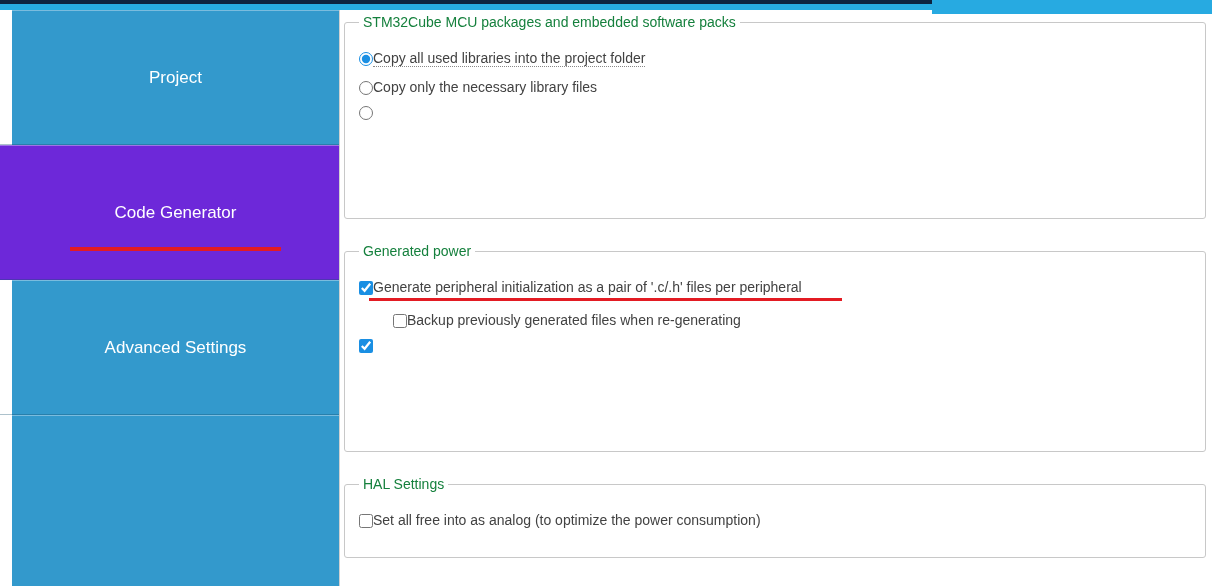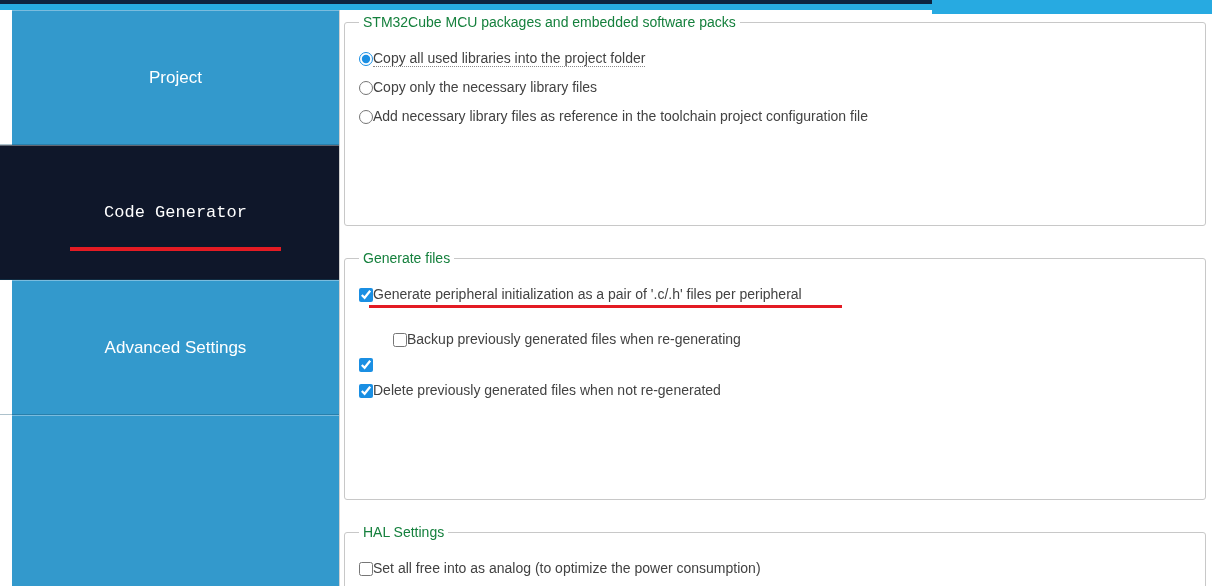--- a/index.html
+++ b/index.html
@@ -62,22 +62,21 @@
       justify-content: center;
       color: #fff;
       font-size: 17px;
       border-top: 1px solid rgba(255,255,255,0.35);
       border-bottom: 1px solid rgba(20,80,110,0.35);
       cursor: pointer;
       position: relative;
       padding-left: 12px;
     }
     .side-item.active {
-      background: #0f172a;
-      font-family: Liberation Mono, monospace;
+      background: #6d28d9;
     }
     .side-item .red-underline {
       position: absolute;
       left: 70px;
       right: 58px;
       bottom: 28px;
       height: 4px;
       background: #e31b23;
     }
     .content {
@@ -179,47 +178,42 @@
         <label><span>Copy all used libraries into the project folder</span></label>
       </div>
 
       <div class="opt">
         <input type="radio" name="pkg" style="">
         <label>Copy only the necessary library files</label>
       </div>
 
       <div class="opt">
         <input type="radio" name="pkg" style="">
-        <label>Add necessary library files as reference in the toolchain project configuration file</label>
       </div>
     </fieldset>
 
     <fieldset class="tall-gap">
-      <legend>Generate files</legend>
+      <legend>Generated power</legend>
 
       <div class="opt">
         <input type="checkbox" checked="" style="">
         <span class="red-line-wrap">
           <label class="red-line-row">Generate peripheral initialization as a pair of '.c/.h' files per peripheral</label>
         </span>
       </div>
 
-      <div class="opt" style="margin-top:24px;padding-left:34px;">
+      <div class="opt" style="margin-top:12px;padding-left:34px;">
         <input type="checkbox" style="">
         <label>Backup previously generated files when re-generating</label>
       </div>
 
       <div class="opt">
         <input type="checkbox" checked="" style="">
       </div>
 
-      <div class="opt">
-        <input type="checkbox" checked="" style="">
-        <label>Delete previously generated files when not re-generated</label>
-      </div>
     </fieldset>
 
     <fieldset>
       <legend>HAL Settings</legend>
 
       <div class="opt">
         <input type="checkbox" style="">
         <label>Set all free into as analog (to optimize the power consumption)</label>
       </div>
 

